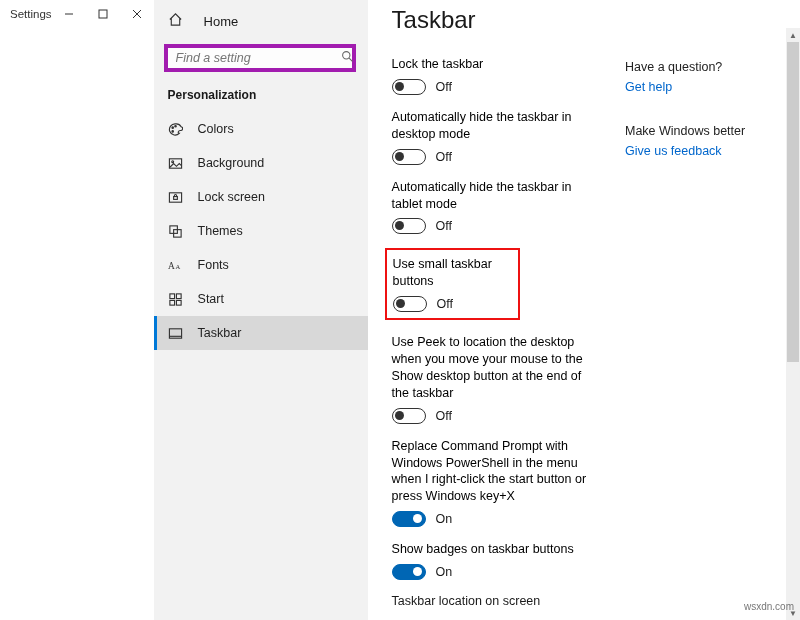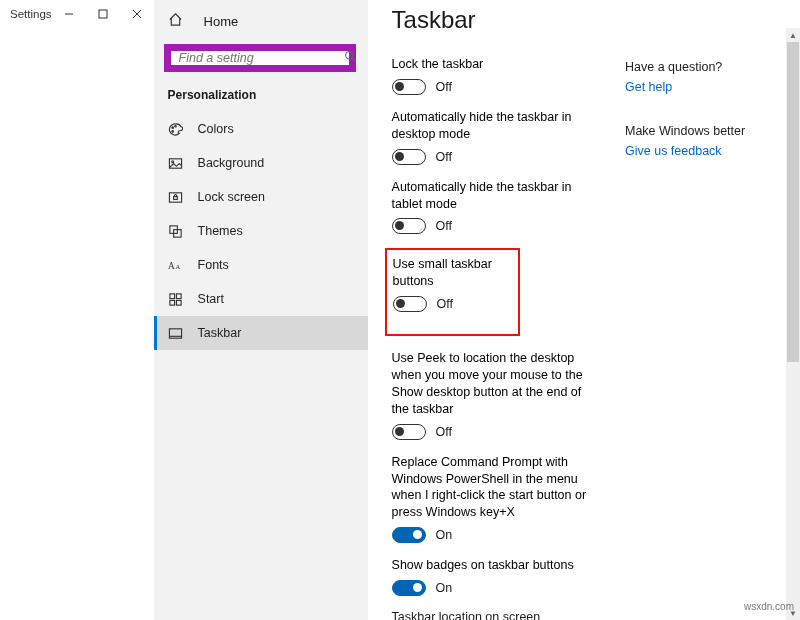--- a/index.html
+++ b/index.html
@@ -16,41 +16,41 @@
   
   .body { display: flex; flex: 1; min-height: 0; }
   .sidebar { width: 214px; background: #f2f2f2; display: flex; flex-direction: column; padding-top: 4px; }
   .main { flex: 1; display: flex; min-height: 0; }
   .content { flex: 1; padding: 4px 24px 0 24px; overflow-y: auto; }
   .aside { width: 175px; padding: 60px 10px 0 0; font-size: 12.5px; }
 
   
   .side-home { display: flex; align-items: center; gap: 21px; padding: 8px 14px; font-size: 13px; }
   .search-wrap { padding: 6px 12px 8px 10px; }
-  .search { display: flex; align-items: center; border: 7px solid #a21caf; background: #fdfdfd; height: 28px; padding: 0 6px; }
+  .search { display: flex; align-items: center; border: 4px solid #a21caf; background: #fdfdfd; height: 28px; padding: 0 6px; }
   .search input { flex: 1; border: none; outline: none; background: transparent; font-size: 12.5px; color: #555; font-style: italic; }
   .section-title { font-weight: 600; padding: 8px 14px 10px 14px; font-size: 12px; }
   .nav { list-style: none; padding: 0; margin: 0; }
   .nav li { display: flex; align-items: center; gap: 14px; padding: 9px 14px; font-size: 12.5px; color: #222; cursor: default; }
   .nav li.active { background: #d8d8d8; border-left: 3px solid #0078d7; padding-left: 11px; }
   .nav .icon { width: 16px; height: 16px; display: flex; align-items: center; justify-content: center; }
   .nav .icon svg { width: 15px; height: 15px; stroke: #333; fill: none; stroke-width: 1.2; }
 
   
   h1 { font-size: 24px; font-weight: 400; margin: 2px 0 22px 0; }
   .setting { margin-bottom: 14px; max-width: 330px; }
   .setting-label { font-size: 12.5px; color: #000000; margin-bottom: 6px; line-height: 1.35; }
   .toggle-row { display: flex; align-items: center; gap: 10px; }
   .toggle { width: 34px; height: 16px; border: 1.4px solid #333; border-radius: 10px; position: relative; background: #fff; }
   .toggle::after { content: ""; position: absolute; width: 9px; height: 9px; border-radius: 50%; background: #333; top: 2.1px; left: 2.5px; }
   .toggle.on { background: #0066b4; border-color: #0066b4; }
   .toggle.on::after { background: #fff; left: auto; right: 2.5px; }
   .toggle-state { font-size: 12.5px; }
   .highlighted { border: 2.5px solid #e11; padding: 6px 6px 6px 6px; margin-left: -7px; width: 135px; margin-bottom: 14px; }
-  .highlighted .setting { margin-bottom: 16px; }
+  .highlighted .setting { margin-bottom: 0; }
   .dropdown-label { font-size: 12.5px; margin-bottom: 6px; }
   .dropdown { width: 300px; height: 30px; border: 1px solid #888; display: flex; align-items: center; justify-content: space-between; padding: 0 8px; font-size: 12.5px; margin-bottom: 18px; }
   .link { color: #0066cc; font-size: 12.5px; cursor: pointer; }
   .aside-head { color: #222; margin-bottom: 6px; }
   .aside-block { margin-bottom: 30px; }
 
   .watermark { position: absolute; bottom: 8px; right: 6px; font-size: 10px; color: #777; }
   .scrollbar { position: absolute; right: 0; top: 28px; bottom: 0; width: 14px; background: #f0f0f0; display: flex; flex-direction: column; align-items: center; }
   .scroll-arrow { width: 100%; height: 14px; display: flex; align-items: center; justify-content: center; font-size: 8px; color: #666; }
   .scroll-thumb { width: 12px; background: #ccc; }

